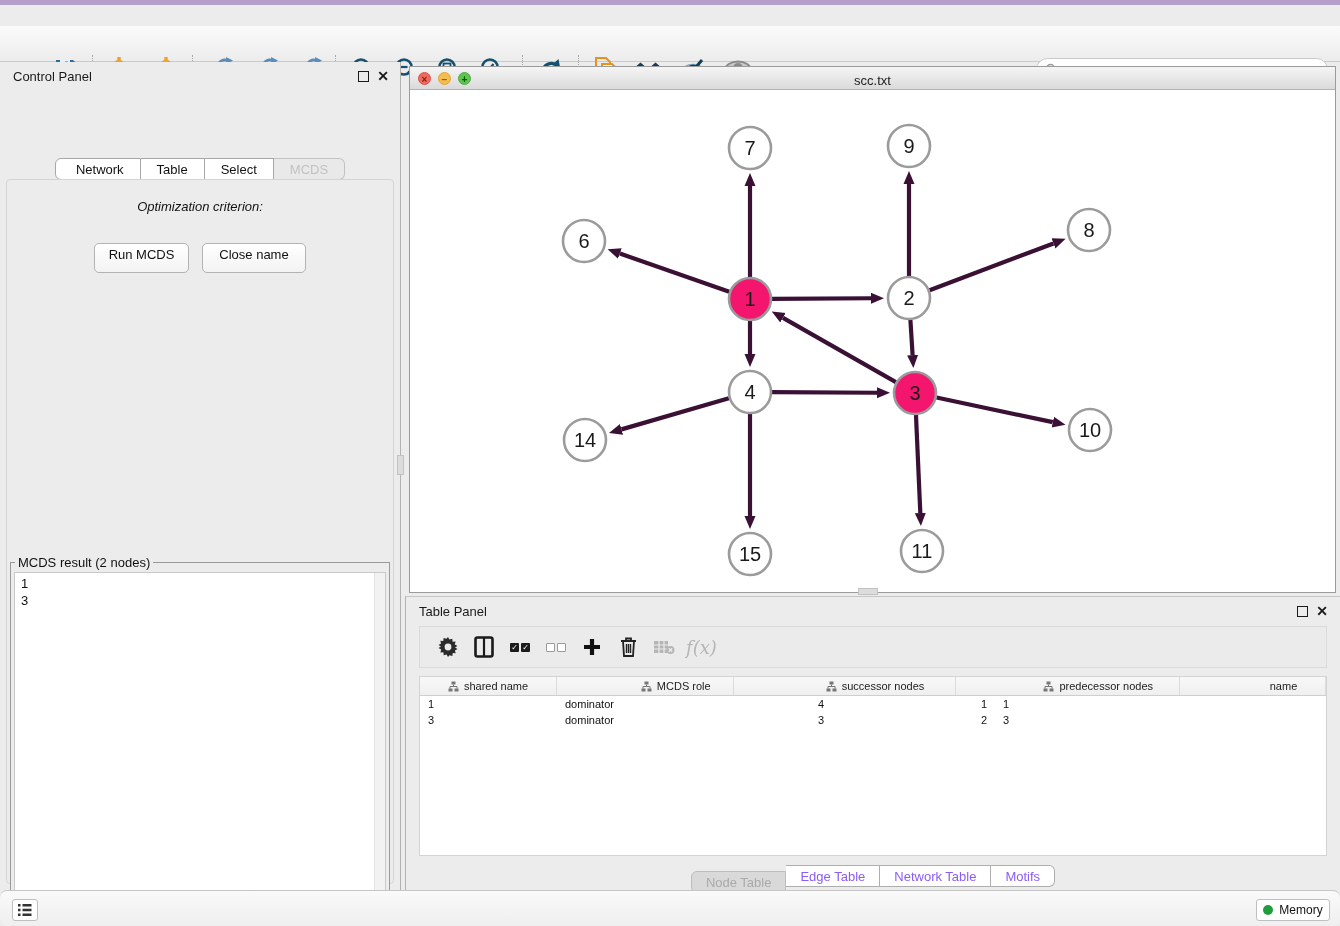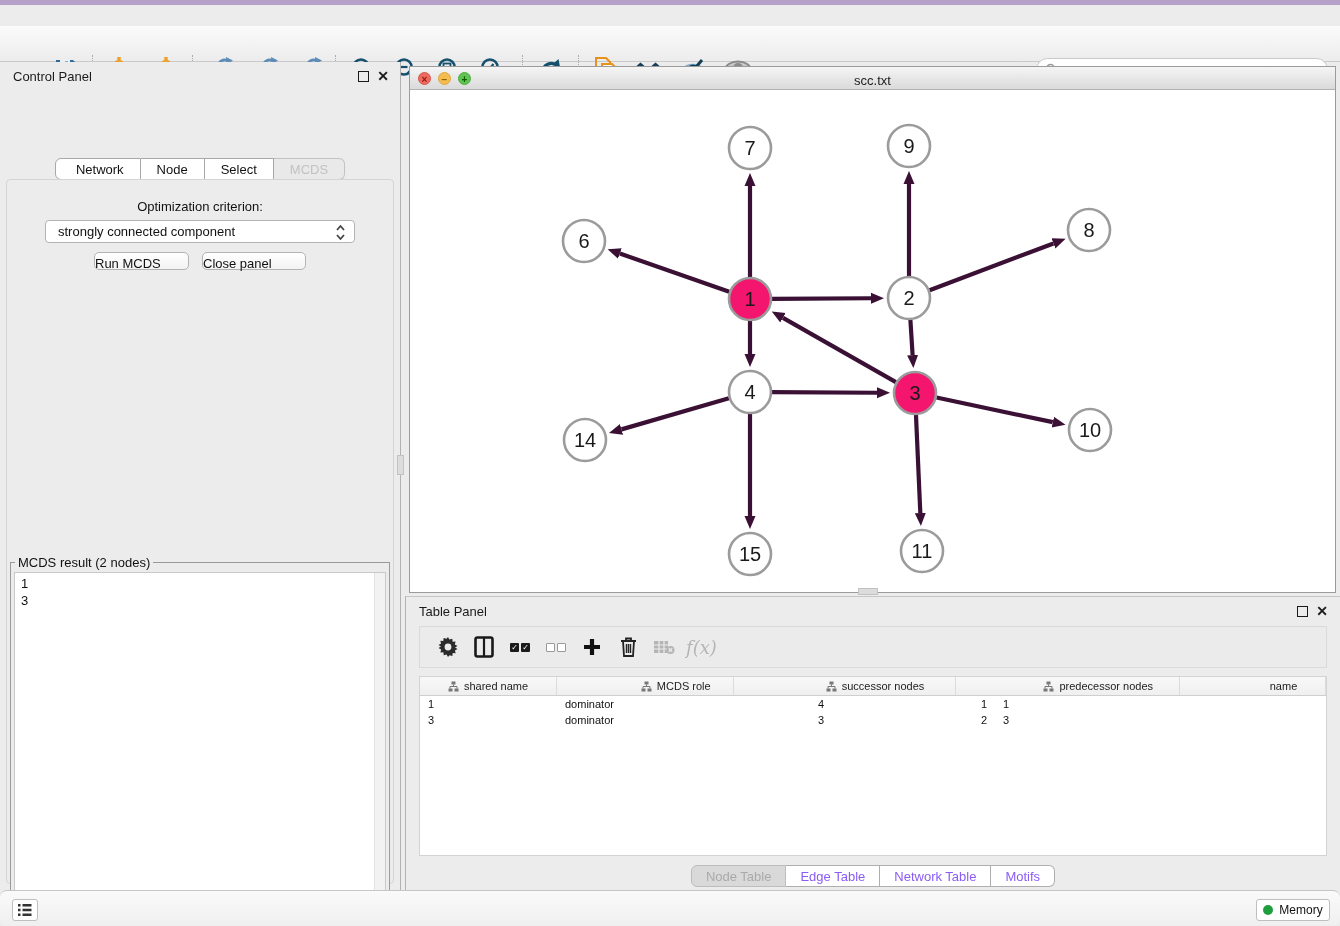--- a/index.html
+++ b/index.html
@@ -29,25 +29,25 @@
   .close-x { position:absolute; top:6px; font-size:14px; font-weight:bold; color:#1a1a1a; line-height:16px; }
   .cp-float { right:31px; } .cp-close { right:11px; }
 
   .cp-tabs { position:absolute; left:0; right:0; top:96px; display:flex; justify-content:center; }
   .cp-tab { height:22px; padding:0 16px; font-size:13px; line-height:21px; background:#fff; border:1px solid #a8a8a8; border-left:none; color:#111; }
   .cp-tab:first-child { border-left:1px solid #a8a8a8; border-radius:6px 0 0 6px;padding-left:20px; }
   .cp-tab:last-child { border-radius:0 6px 6px 0; }
   .cp-tab.active { background:#e9e9e9; color:#c2c2c2; border-color:#c2c2c2; }
   .cp-body-border { position:absolute; left:6px; right:6px; top:117px; bottom:6px; border:1px solid #d4d4d4; border-radius:4px; }
 
-  .opt-label { position:absolute; left:0; right:0; top:137px; text-align:center; font-size:13px; color:#111; }
+  .opt-label { position:absolute; left:0; right:0; top:137px; text-align:center; font-size:13px; color:#111;font-style:italic; }
   .dropdown { position:absolute; left:45px; top:158px; width:310px; height:23px; background:#fff; border:1px solid #b3b3b3; border-radius:4px; font-size:13px; color:#111; display:flex; align-items:center; padding-left:12px; }
   .dd-stepper { position:absolute; right:8px; top:2px; }
 
-  .cp-btn { position:absolute; top:190px; height:18px; background:linear-gradient(#ffffff,#f3f3f3); border:1px solid #b3b3b3; border-radius:5px; font-size:13px; color:#111; text-align:left; line-height:21px; }
+  .cp-btn { position:absolute; top:181px; height:30px; background:linear-gradient(#ffffff,#f3f3f3); border:1px solid #b3b3b3; border-radius:5px; font-size:13px; color:#111; text-align:center; line-height:21px; }
   .btn-run { left:94px; width:95px; }
   .btn-close { left:202px; width:104px; }
 
   fieldset.result-box { position:absolute; left:10px; top:493px; width:380px; height:380px; border:1px solid #9a9a9a; background:#ececec; padding:0; }
   fieldset.result-box legend { font-size:13px; color:#111; margin-left:4px; padding:0 3px; }
   .result-area { position:absolute; left:3px; right:3px; top:2px; bottom:3px; background:#fff; border:1px solid #c9c9c9; }
   .result-text { position:absolute; left:0; top:0; right:12px; bottom:0; font-size:13px; color:#111; padding:2px 6px; line-height:17px; white-space:pre; }
   .result-scroll { position:absolute; right:0; top:0; width:11px; bottom:0; background:#f2f2f2; border-left:1px solid #e2e2e2; }
 
   
@@ -71,21 +71,21 @@
   .fx-label { font-family:"DejaVu Serif", serif; font-style:italic; font-size:18px; color:#b5b5b5; margin-left:4px; }
 
   .tp-table { position:absolute; left:13px; right:13px; top:79px; height:180px; background:#fff; border:1px solid #d3d3d3; }
   .tp-headrow { display:flex; height:19px; background:linear-gradient(#f8f8f8,#efefef); border-bottom:1px solid #cfcfcf;justify-content:space-between; }
   .tp-hcell { display:flex; align-items:center; justify-content:center; gap:5px; font-size:11px; color:#222; border-right:1px solid #dcdcdc; height:100%; }
   .tp-row { display:flex; height:16px; font-size:11px; color:#111; align-items:center; }
   .tp-cell { padding:0 8px; overflow:hidden; white-space:nowrap; }
 
   .tp-tabs { position:absolute; left:0; right:0; top:268px; display:flex; justify-content:center; }
   .tp-tab { height:22px; padding:0 14px; font-size:13px; line-height:21px; background:#fff; border:1px solid #aeaeae; border-left:none; color:#8b5cf6; }
-  .tp-tab:first-child { border-left:1px solid #aeaeae; border-radius:6px 0 0 6px; }
+  .tp-tab:first-child { border-left:1px solid #aeaeae; border-radius:6px 0 0 6px;margin-top:6px; }
   .tp-tab:last-child { border-radius:0 6px 6px 0; }
   .tp-tab.active { background:#d9d9d9; color:#aaa; border-color:#bdbdbd; }
 
   
   .statusbar { position:absolute; left:0; bottom:0; width:100%; height:36px; background:linear-gradient(#fafafa,#efefef); border-top:1px solid #c6c6c6;border-radius:7px; }
   .sb-btn { position:absolute; top:8px; height:22px; background:#fff; border:1px solid #bfbfbf; border-radius:3px; display:flex; align-items:center; justify-content:center; }
   .sb-list { left:12px; width:26px; }
   .sb-memory { right:10px; width:74px; gap:6px; font-size:12px; color:#111; }
   .mem-dot { width:10px; height:10px; border-radius:50%; background:#1f9e3e; }
 
@@ -240,37 +240,28 @@
   </div>
 
   <div class="control-panel">
     <div class="panel-header">
       <span class="ph-title">Control Panel</span>
       <span class="float-box cp-float"></span>
       <span class="close-x cp-close">✕</span>
     </div>
     <div class="cp-tabs">
         <span class="cp-tab">Network</span>
-        <span class="cp-tab">Node</span>
+        <span class="cp-tab">Table</span>
         <span class="cp-tab">Select</span>
         <span class="cp-tab active">MCDS</span>
       </div>
     <div class="cp-body-border"></div>
     <div class="opt-label">Optimization criterion:</div>
-    <div class="dropdown">
-      <span>strongly connected component</span>
-      <span class="dd-stepper">
-        <svg width="11" height="19" viewBox="0 0 11 19">
-            <path d="M2 7 L5.5 3 L9 7" stroke="#444" stroke-width="1.8" fill="none"></path>
-            <path d="M2 12 L5.5 16 L9 12" stroke="#444" stroke-width="1.8" fill="none"></path>
-          </svg>
-      </span>
-    </div>
     <div class="cp-btn btn-run">Run MCDS</div>
-    <div class="cp-btn btn-close">Close panel</div>
+    <div class="cp-btn btn-close">Close name</div>
 
     <fieldset class="result-box">
       <legend>MCDS result (2 nodes)</legend>
       <div class="result-area">
         <div class="result-text">1
 3</div>
         <div class="result-scroll"></div>
       </div>
     </fieldset>
   </div>

